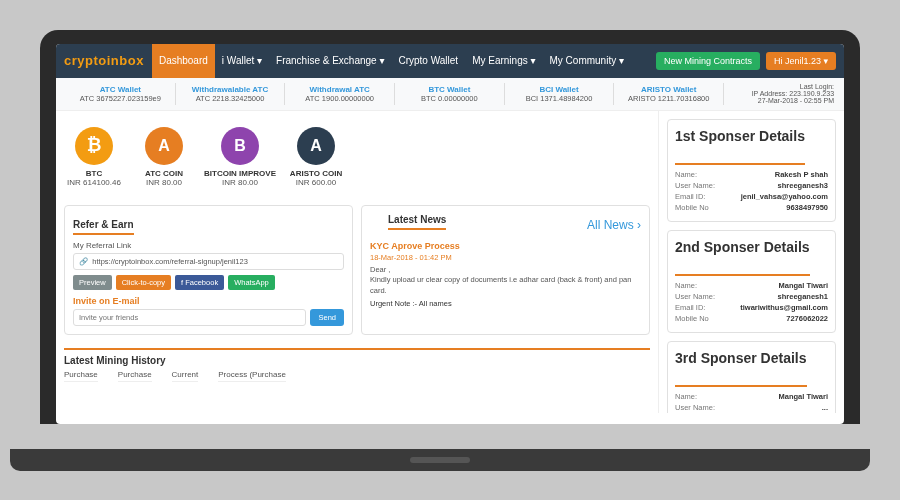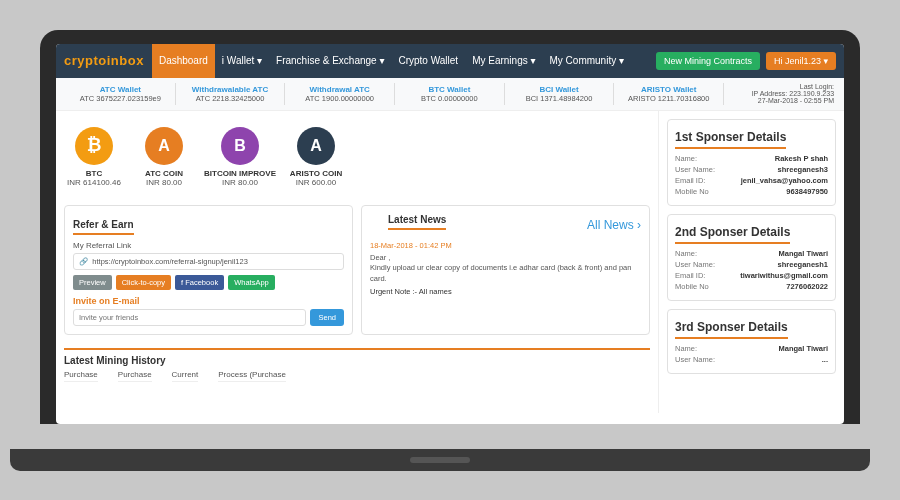--- a/index.html
+++ b/index.html
@@ -309,25 +309,25 @@
       padding-bottom: 2px;
     }
     
     .sponsor-card {
       border: 1px solid #e0e0e0;
       border-radius: 4px;
       padding: 7px;
       margin-bottom: 8px;
     }
     .sponsor-title {
-      font-size: 12px;
+      font-size: 14px;
       font-weight: bold;
       color: #333;
       border-bottom: 2px solid #e67e22;
-      padding-bottom: 3px;
+      padding-bottom: 19px;
       margin-bottom: 5px;
       display: inline-block;
     }
     .sponsor-row {
       display: flex;
       justify-content: space-between;
       margin-bottom: 2px;
     }
     .sponsor-key {
       font-size: 7.5px;
@@ -445,20 +445,21 @@
                   <button class="btn-send">Send</button>
                 </div>
               </div>
             </div>
 
             <div class="section-box" style="flex:1;">
               <div class="news-header">
                 <span class="section-title">Latest News</span>
                 <span class="all-news">All News ›</span>
               </div>
+              <div class="news-item-title">KYC Aprove Process</div>
               <div class="news-date">18-Mar-2018 - 01:42 PM</div>
               <div class="news-body">Dear ,</div>
               <div class="news-body">Kindly upload ur clear copy of documents i.e adhar card (back &amp; front) and pan card.</div>
               <div class="news-urgent">Urgent Note :- All names</div>
             </div>
           </div>
 
           <div class="mining-box">
             <div class="mining-title">Latest Mining History</div>
             <div class="mining-cols">

